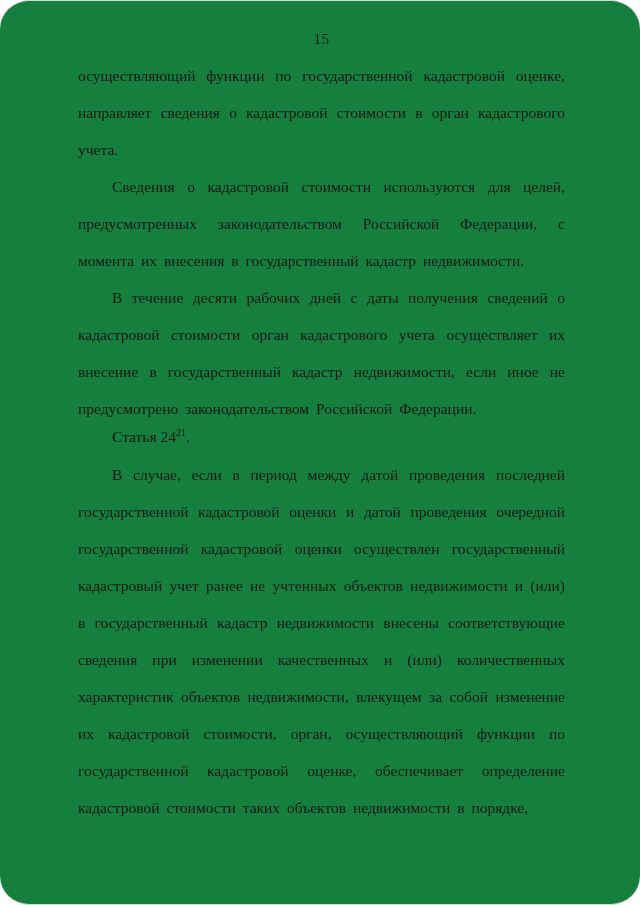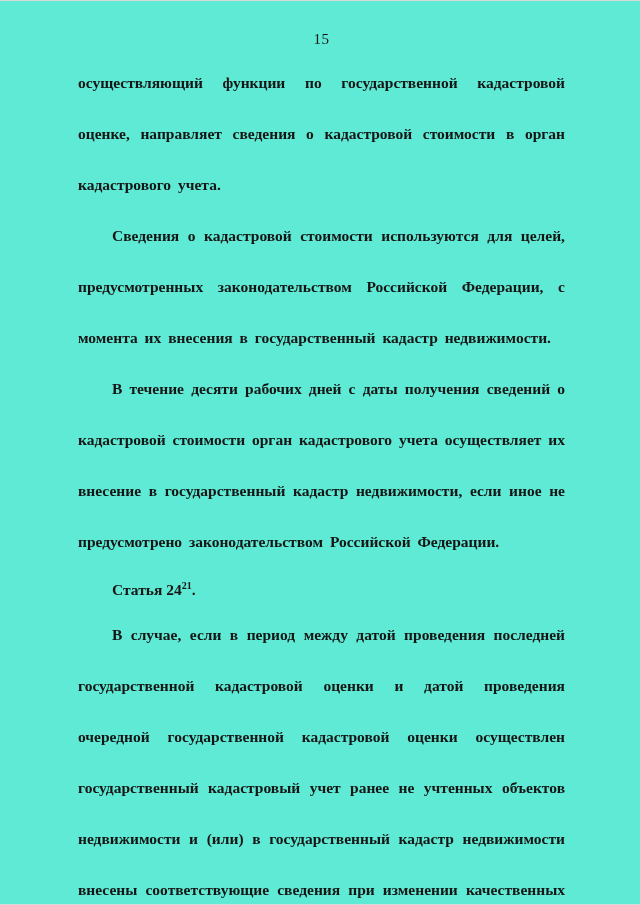--- a/index.html
+++ b/index.html
@@ -5,53 +5,53 @@
   html, body {
     margin: 0;
     padding: 0;
     background: #ffffff;
   }
   .page {
     position: relative;
     width: 640px;
     height: 905px;
     margin: 0 auto;
-    background: #5eead4;
+    background: #15803d;
     font-family: "Liberation Serif", "DejaVu Serif", serif;
     color: #151515;
     box-sizing: border-box;
     padding: 30px 75px 20px 78px;
     border-top: 1px solid #d9d9d9;
     border-bottom: 1px solid #d9d9d9;
     overflow: hidden;
+    border-radius: 29px;
   }
   .page-number {
     text-align: center;
     font-size: 15px;
     line-height: 16px;
     margin-bottom: 10px;
     letter-spacing: 0.5px;
   }
   p.body {
     margin: 0;
     font-size: 15.5px;
-    line-height: 51px;
+    line-height: 37px;
     text-align: justify;
     word-spacing: 3px;
-    font-weight: bold;
   }
   p.body.indent {
     text-indent: 34px;
   }
   .article-heading {
     display: flex;
     margin-left: 34px;
-    margin-top: 13px;
+    margin-top: 0;
     margin-bottom: 9px;
-    font-weight: bold;
+    font-weight: normal;
     font-size: 15.5px;
     line-height: 19.8px;
   }
   .article-label {
     flex: 0 0 88px;
     white-space: nowrap;
   }
   .article-label sup {
     font-size: 10px;
     line-height: 0;

